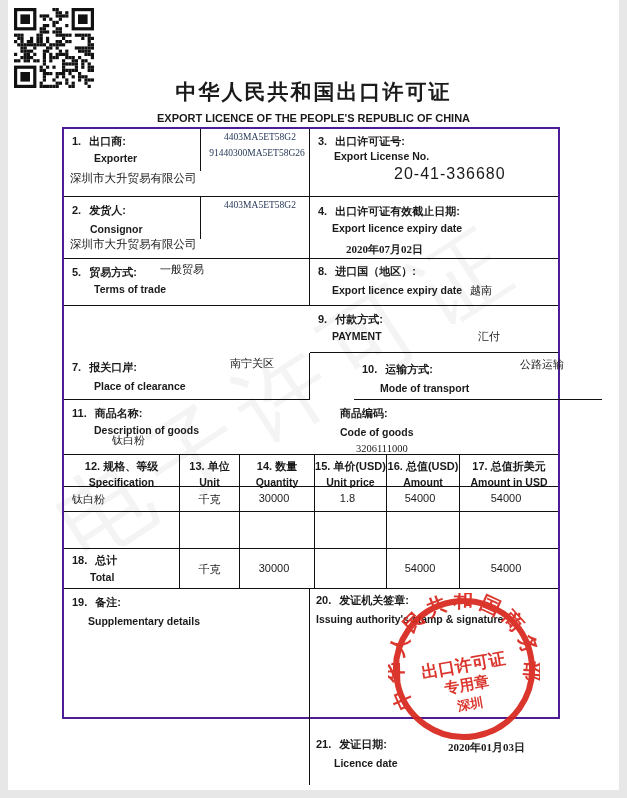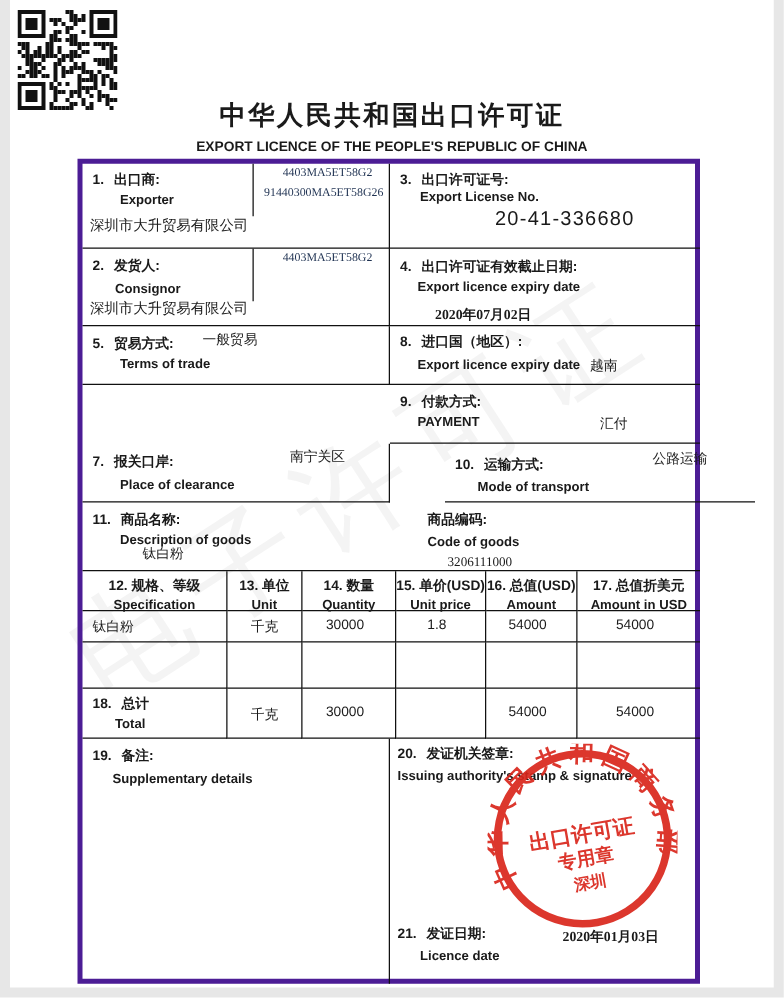--- a/index.html
+++ b/index.html
@@ -3,21 +3,21 @@
 <meta charset="utf-8">
 <style>
   * { margin:0; padding:0; box-sizing:border-box; }
   html,body { width:627px; height:798px; }
   body { background:#e7e7e7; font-family:"Liberation Sans", sans-serif; color:#1a1a1a; position:relative; }
   .page { position:absolute; left:8px; top:0; width:611px; height:790px; background:#ffffff; overflow:hidden; }
   .abs { position:absolute; }
   .title { width:100%; text-align:center; top:78px; font-size:21px; font-weight:bold; letter-spacing:2px; font-family:"Liberation Sans", sans-serif; }
   .subtitle { width:100%; text-align:center; top:112px; font-size:11px; font-weight:bold; }
   .watermark { left:10px; top:310px; width:600px; font-size:92px; letter-spacing:14px; color:rgba(60,60,60,0.055); transform:rotate(-33deg); white-space:nowrap; pointer-events:none; }
-  .form { left:54px; top:127px; width:498px; height:660px; border:4px solid #4c1d95; }
+  .form { left:54px; top:127px; width:498px; height:592px; border:2px solid #4c1d95; }
   .cell { position:absolute; }
   .bb { border-bottom:1.5px solid #111; }
   .br { border-right:1.5px solid #111; }
   .lab { position:absolute; font-size:11px; font-weight:bold; white-space:nowrap; }
   .lab .no { display:inline-block; margin-right:8px; }
   .en { position:absolute; font-size:10.5px; font-weight:bold; white-space:nowrap; }
   .val { position:absolute; font-size:11px; font-family:"Liberation Serif", serif; white-space:nowrap; }
   .code { position:absolute; font-size:9.5px; color:#1f3252; font-family:"Liberation Serif", serif; text-align:center; white-space:nowrap; }
   .vline { position:absolute; width:0; border-left:1.5px solid #111; }
   .licno { position:absolute; font-size:16px; letter-spacing:1px; }

